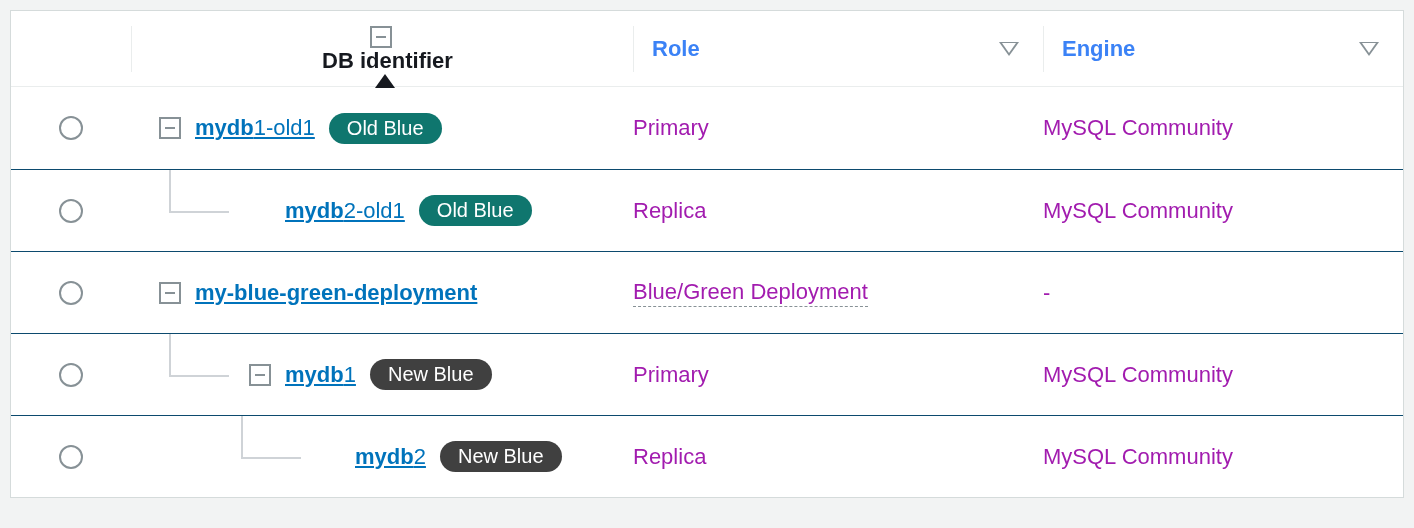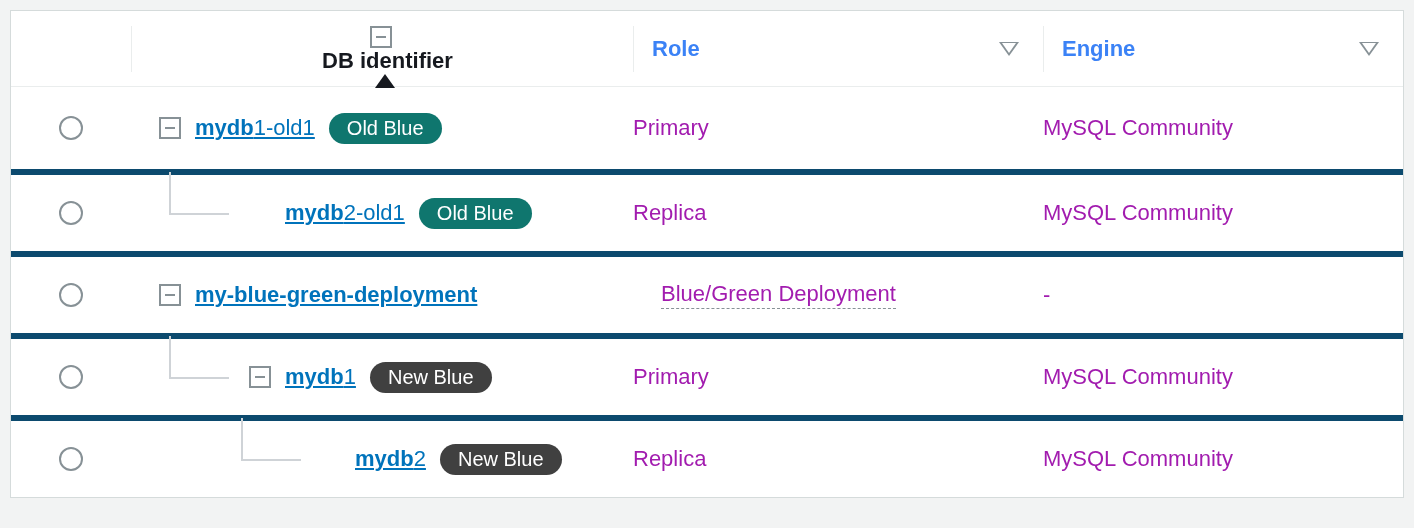--- a/index.html
+++ b/index.html
@@ -82,21 +82,21 @@
   .radio {
     width: 24px; height: 24px;
     border: 2px solid #879196;
     border-radius: 50%;
     cursor: pointer;
   }
   .row {
     display: flex;
     align-items: center;
     height: 82px;
-    border-top: 6px solid #0c4a6e;
+    border-top: 1px solid #0c4a6e;
   }
   .row:first-of-type { border-top: none; }
   .row .cell-id { display: flex; align-items: center; }
   .indent-0 { padding-left: 28px; }
   .indent-1 { padding-left: 28px; }
   .indent-2 { padding-left: 28px; }
   .tree-1 { width: 90px; position: relative; height: 82px; flex-shrink:0; }
   .tree-2 { width: 160px; position: relative; height: 82px; flex-shrink:0; }
   .tree-line-vert {
     position: absolute;
@@ -119,21 +119,21 @@
     border-radius: 999px;
     padding: 4px 18px;
     font-size: 20px;
     font-weight: 400;
     color: #ffffff;
     margin-left: 14px;
   }
   .badge.grey { background: #0f766e; }
   .badge.blue { background: #404040; }
   .role-cell { color: #a21caf; }
-  .role-cell.underline { border-bottom: 1px dashed #879196; padding-bottom: 1px; display:inline-block;margin-left:28px;}
+  .role-cell.underline { border-bottom: 1px dashed #879196; padding-bottom: 1px; display:inline-block;}
   .expand-wrap { width: 36px; display:flex; align-items:center; flex-shrink:0; }
 </style>
 </head>
 <body>
 
 <div class="table-container">
   <div class="table-header">
     <div class="cell-select"></div>
     <div class="cell-id">
       <div class="header-inner sorted">

